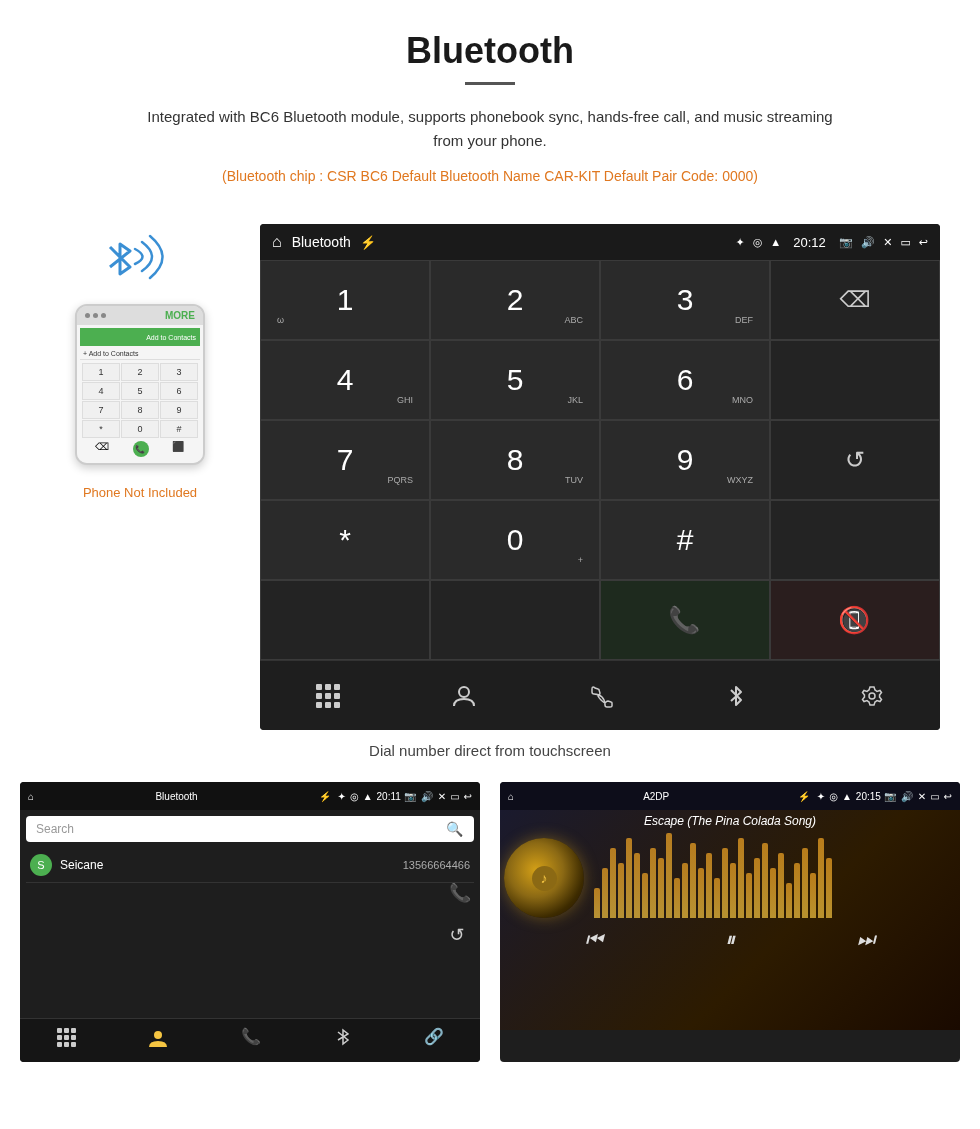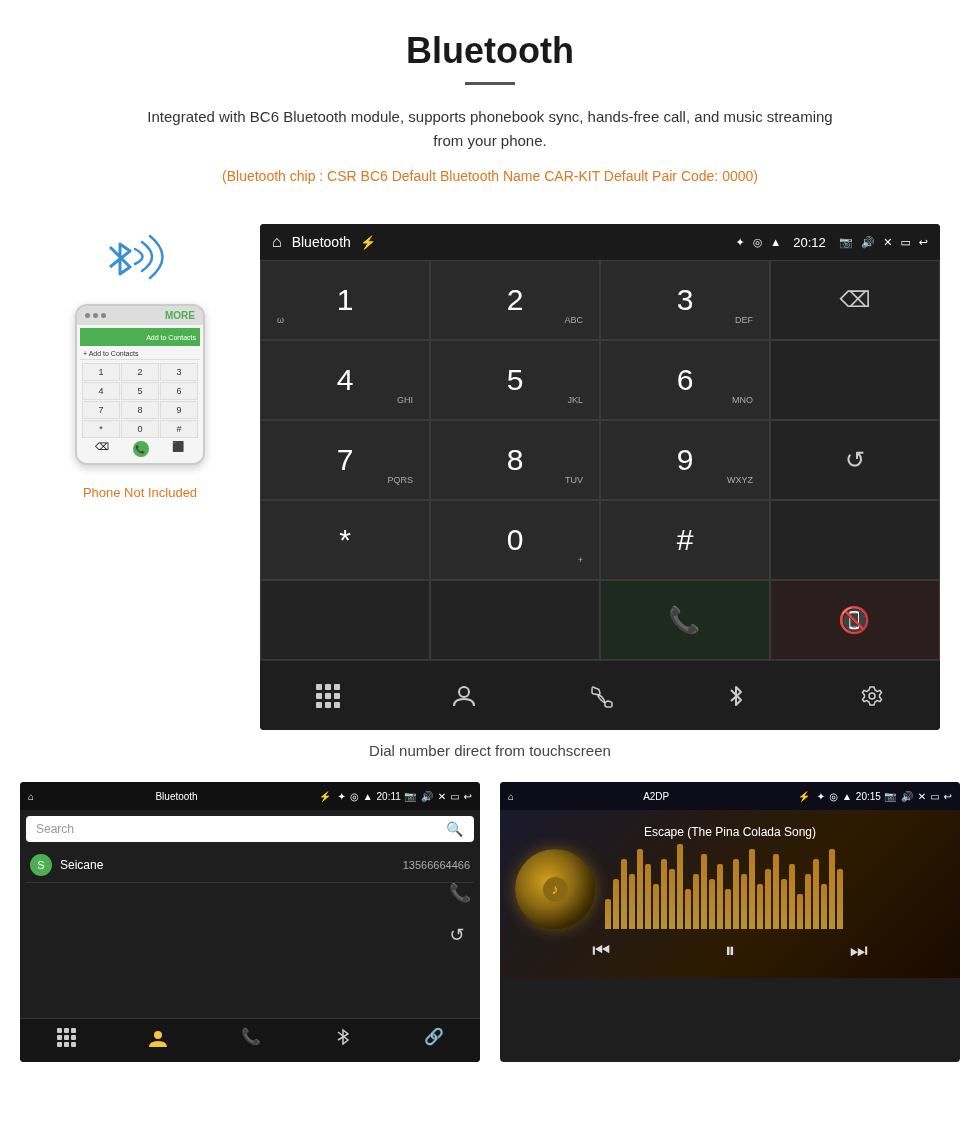--- a/index.html
+++ b/index.html
@@ -330,25 +330,26 @@
       border-top: 1px solid #333;
     }
     .pb-nav-icon { font-size: 18px; color: #ccc; cursor: pointer; }
     .pb-nav-icon.active { color: #f5c542; }
 
     
     .music-content {
       display: flex;
       flex-direction: column;
       align-items: center;
-      padding: 15px;
+      padding: 4px;
       background: linear-gradient(135deg, #1a1a2e 0%, #2d1b00 60%, #1a0a00 100%);
-      height: 168px;
+      height: 220px;
       position: relative;
       overflow: hidden;
+      font-style: italic;
     }
     .song-title {
       font-size: 12px;
       color: #fff;
       margin-bottom: 10px;
       text-align: center;
     }
     .music-art-area {
       display: flex;
       align-items: center;

